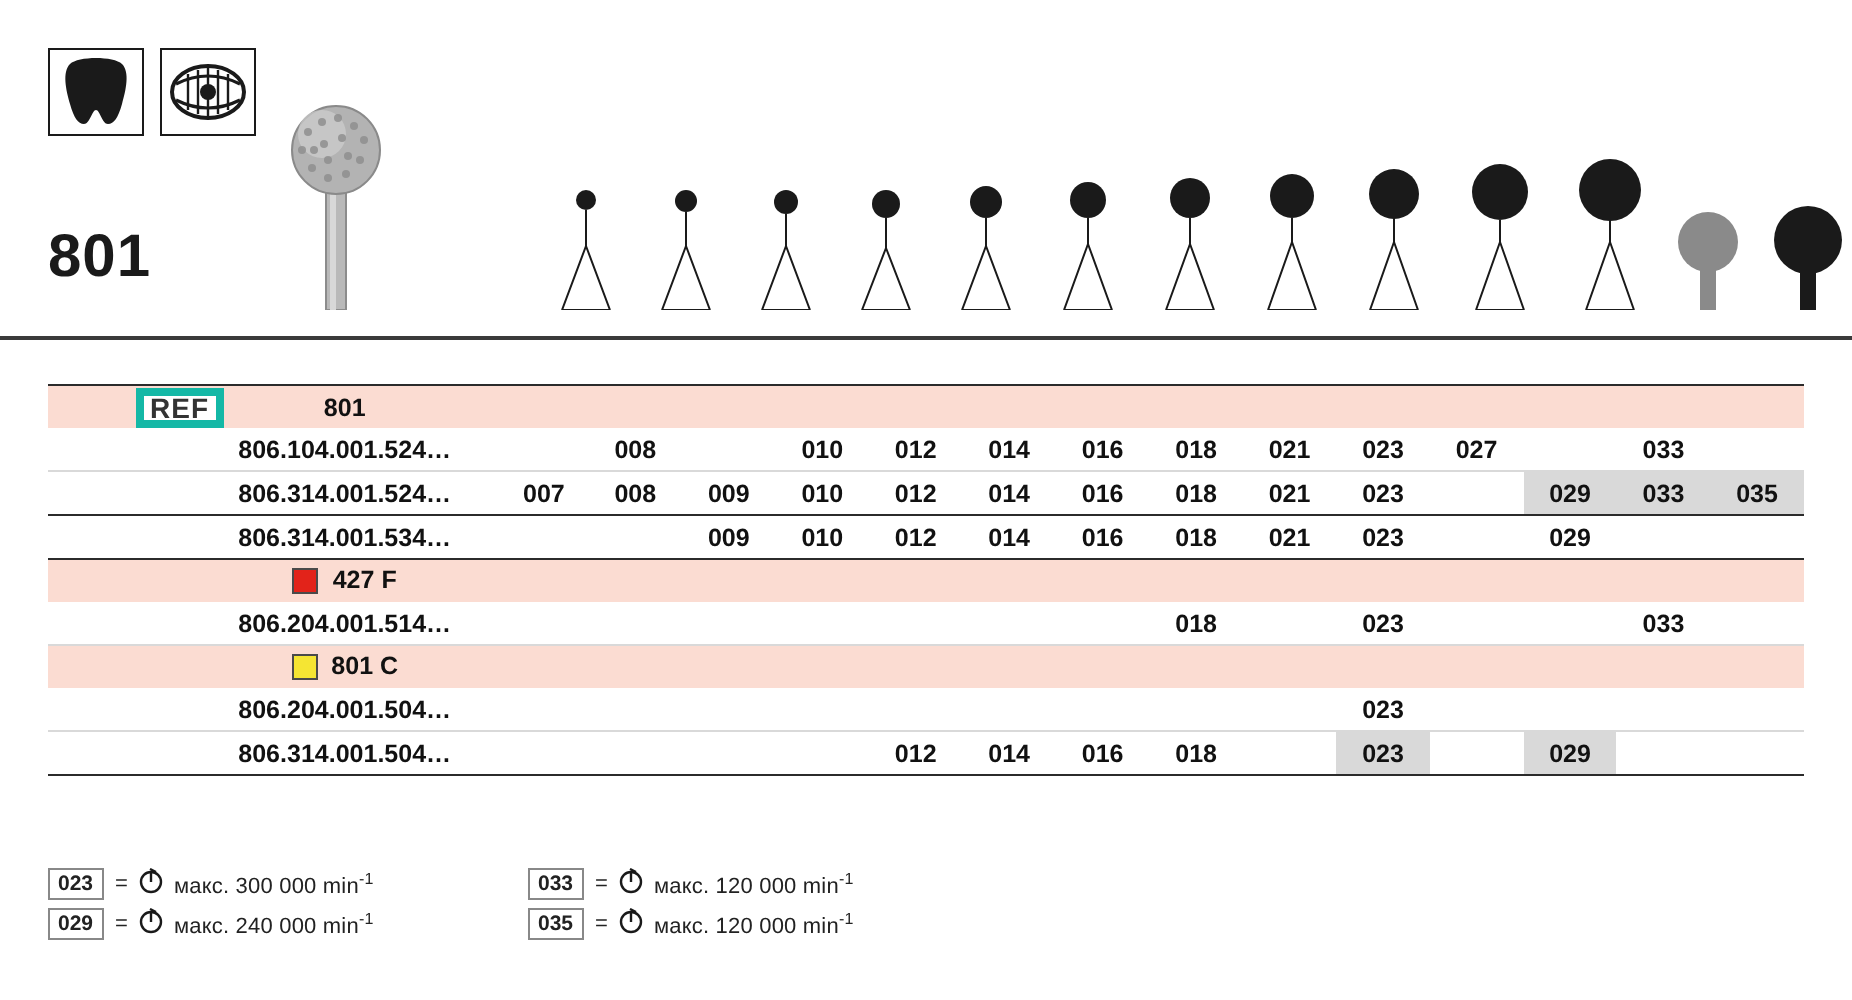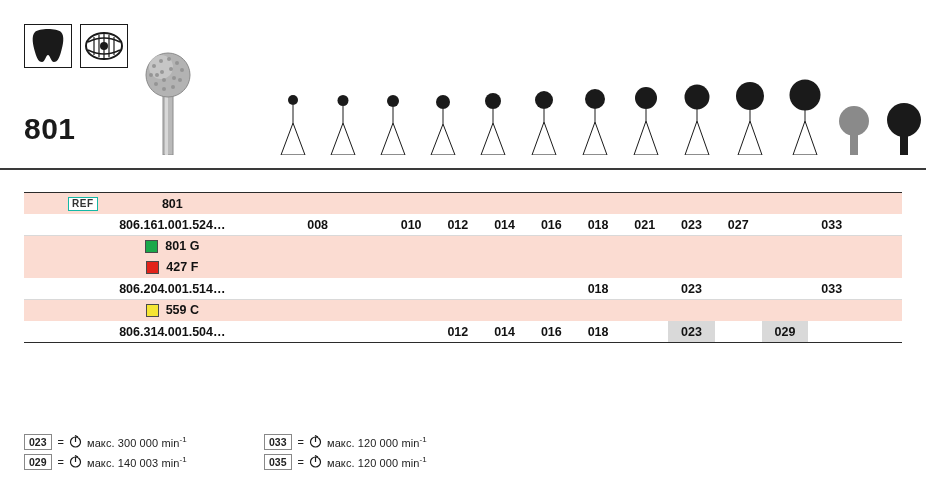--- a/index.html
+++ b/index.html
@@ -65,23 +65,23 @@
     padding-left:6px;
     white-space:nowrap;
     font-weight:normal;
   }
   td.code b{font-weight:bold;}
   td.reftag{text-align:left;padding-left:2px;}
   td.refname{text-align:left;padding-left:10px;font-weight:bold;}
 
   .tag{
     display:inline-block;
-    border:1px solid #14b8a6;
+    border:4px solid #14b8a6;
     background:#fff;
-    font-size:10px;
+    font-size:14px;
     font-weight:bold;
     letter-spacing:0.5px;
     padding:0 3px;
     line-height:12px;
     color:#333;
     vertical-align:middle;
     margin-left:44px;
   }
   .swatch{
     display:inline-block;width:11px;height:11px;
@@ -281,45 +281,76 @@
         <td class="reftag">
           <span class="tag">REF</span>
         </td>
         <td class="refname">801</td>
         <td colspan="14"></td>
       </tr>
 
 
       <tr class="data">
         <td></td>
-        <td class="code"><span>806.</span><b>161</b><span>.001.524…</span></td>
+        <td class="code"><span>806.</span><b>104</b><span>.001.524…</span></td>
         <td></td>
         <td>008</td>
         <td></td>
         <td>010</td>
         <td>012</td>
         <td>014</td>
         <td>016</td>
         <td>018</td>
         <td>021</td>
         <td>023</td>
         <td>027</td>
         <td></td>
         <td>033</td>
         <td></td>
       </tr>
 
 
-
-      <tr class="band">
-        <td></td>
-        <td class="grp"><span class="swatch" style="background:#1aa84a"></span><span>801 G</span></td>
-        <td colspan="14"></td>
-      </tr>
-
+      <tr class="data lastrow">
+        <td></td>
+        <td class="code"><span>806.</span><b>314</b><span>.001.524…</span></td>
+        <td>007</td>
+        <td>008</td>
+        <td>009</td>
+        <td>010</td>
+        <td>012</td>
+        <td>014</td>
+        <td>016</td>
+        <td>018</td>
+        <td>021</td>
+        <td>023</td>
+        <td></td>
+        <td class="hl">029</td>
+        <td class="hl">033</td>
+        <td class="hl">035</td>
+      </tr>
+
+
+      <tr class="data lastrow">
+        <td></td>
+        <td class="code"><span>806.</span><b>314</b><span>.001.534…</span></td>
+        <td></td>
+        <td></td>
+        <td>009</td>
+        <td>010</td>
+        <td>012</td>
+        <td>014</td>
+        <td>016</td>
+        <td>018</td>
+        <td>021</td>
+        <td>023</td>
+        <td></td>
+        <td>029</td>
+        <td></td>
+        <td></td>
+      </tr>
 
       <tr class="band">
         <td></td>
         <td class="grp"><span class="swatch" style="background:#e2231a"></span><span>427 F</span></td>
         <td colspan="14"></td>
       </tr>
 
       <tr class="data">
         <td></td>
         <td class="code"><span>806.</span><b>204</b><span>.001.514…</span></td>
@@ -335,24 +366,42 @@
         <td>023</td>
         <td></td>
         <td></td>
         <td>033</td>
         <td></td>
       </tr>
 
 
       <tr class="band">
         <td></td>
-        <td class="grp"><span class="swatch" style="background:#f5e533"></span><span>559 C</span></td>
+        <td class="grp"><span class="swatch" style="background:#f5e533"></span><span>801 C</span></td>
         <td colspan="14"></td>
       </tr>
 
+      <tr class="data">
+        <td></td>
+        <td class="code"><span>806.</span><b>204</b><span>.001.504…</span></td>
+        <td></td>
+        <td></td>
+        <td></td>
+        <td></td>
+        <td></td>
+        <td></td>
+        <td></td>
+        <td></td>
+        <td></td>
+        <td>023</td>
+        <td></td>
+        <td></td>
+        <td></td>
+        <td></td>
+      </tr>
 
       <tr class="data lastrow">
         <td></td>
         <td class="code"><span>806.</span><b>314</b><span>.001.504…</span></td>
         <td></td>
         <td></td>
         <td></td>
         <td></td>
         <td>012</td>
         <td>014</td>
@@ -402,21 +451,21 @@
       <div class="note-item">
         <span class="note-code">029</span>
         <span class="note-eq">=</span>
         <span class="note-ico">
           <svg width="13" height="13" viewBox="0 0 13 13">
               <circle cx="6.5" cy="7" r="5" fill="none" stroke="#1a1a1a" stroke-width="1.2"></circle>
               <path d="M6.5 2 L6.5 7" stroke="#1a1a1a" stroke-width="1.2"></path>
               <path d="M6 0.5 L9 2" stroke="#1a1a1a" stroke-width="1.2"></path>
             </svg>
         </span>
-        <span class="note-txt"><span>макс. 140 003 min</span><sup>-1</sup></span>
+        <span class="note-txt"><span>макс. 240 000 min</span><sup>-1</sup></span>
       </div>
       <div class="note-item">
         <span class="note-code">035</span>
         <span class="note-eq">=</span>
         <span class="note-ico">
           <svg width="13" height="13" viewBox="0 0 13 13">
               <circle cx="6.5" cy="7" r="5" fill="none" stroke="#1a1a1a" stroke-width="1.2"></circle>
               <path d="M6.5 2 L6.5 7" stroke="#1a1a1a" stroke-width="1.2"></path>
               <path d="M6 0.5 L9 2" stroke="#1a1a1a" stroke-width="1.2"></path>
             </svg>

